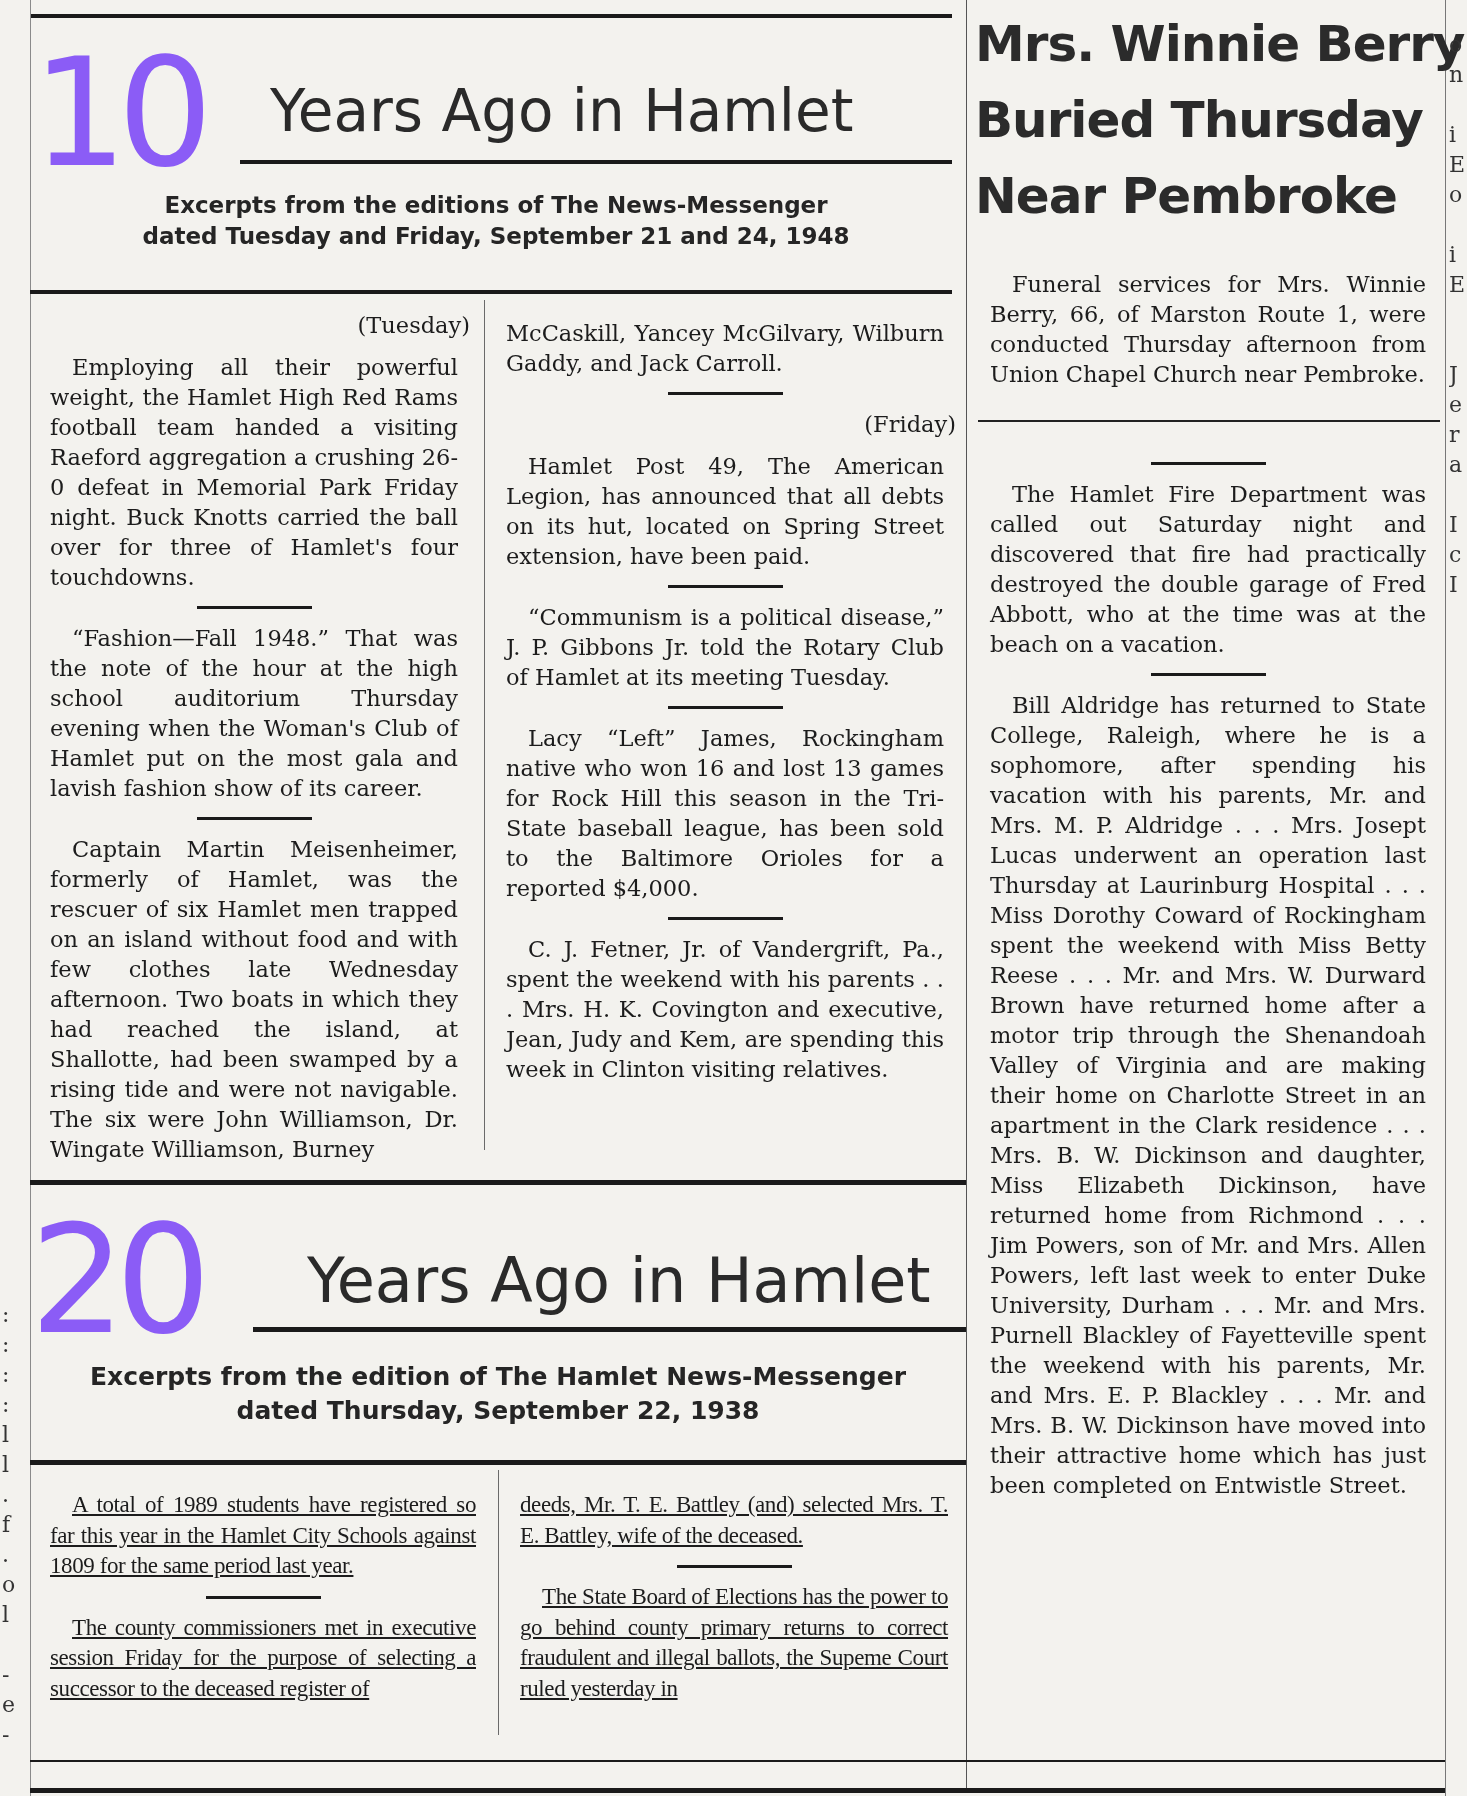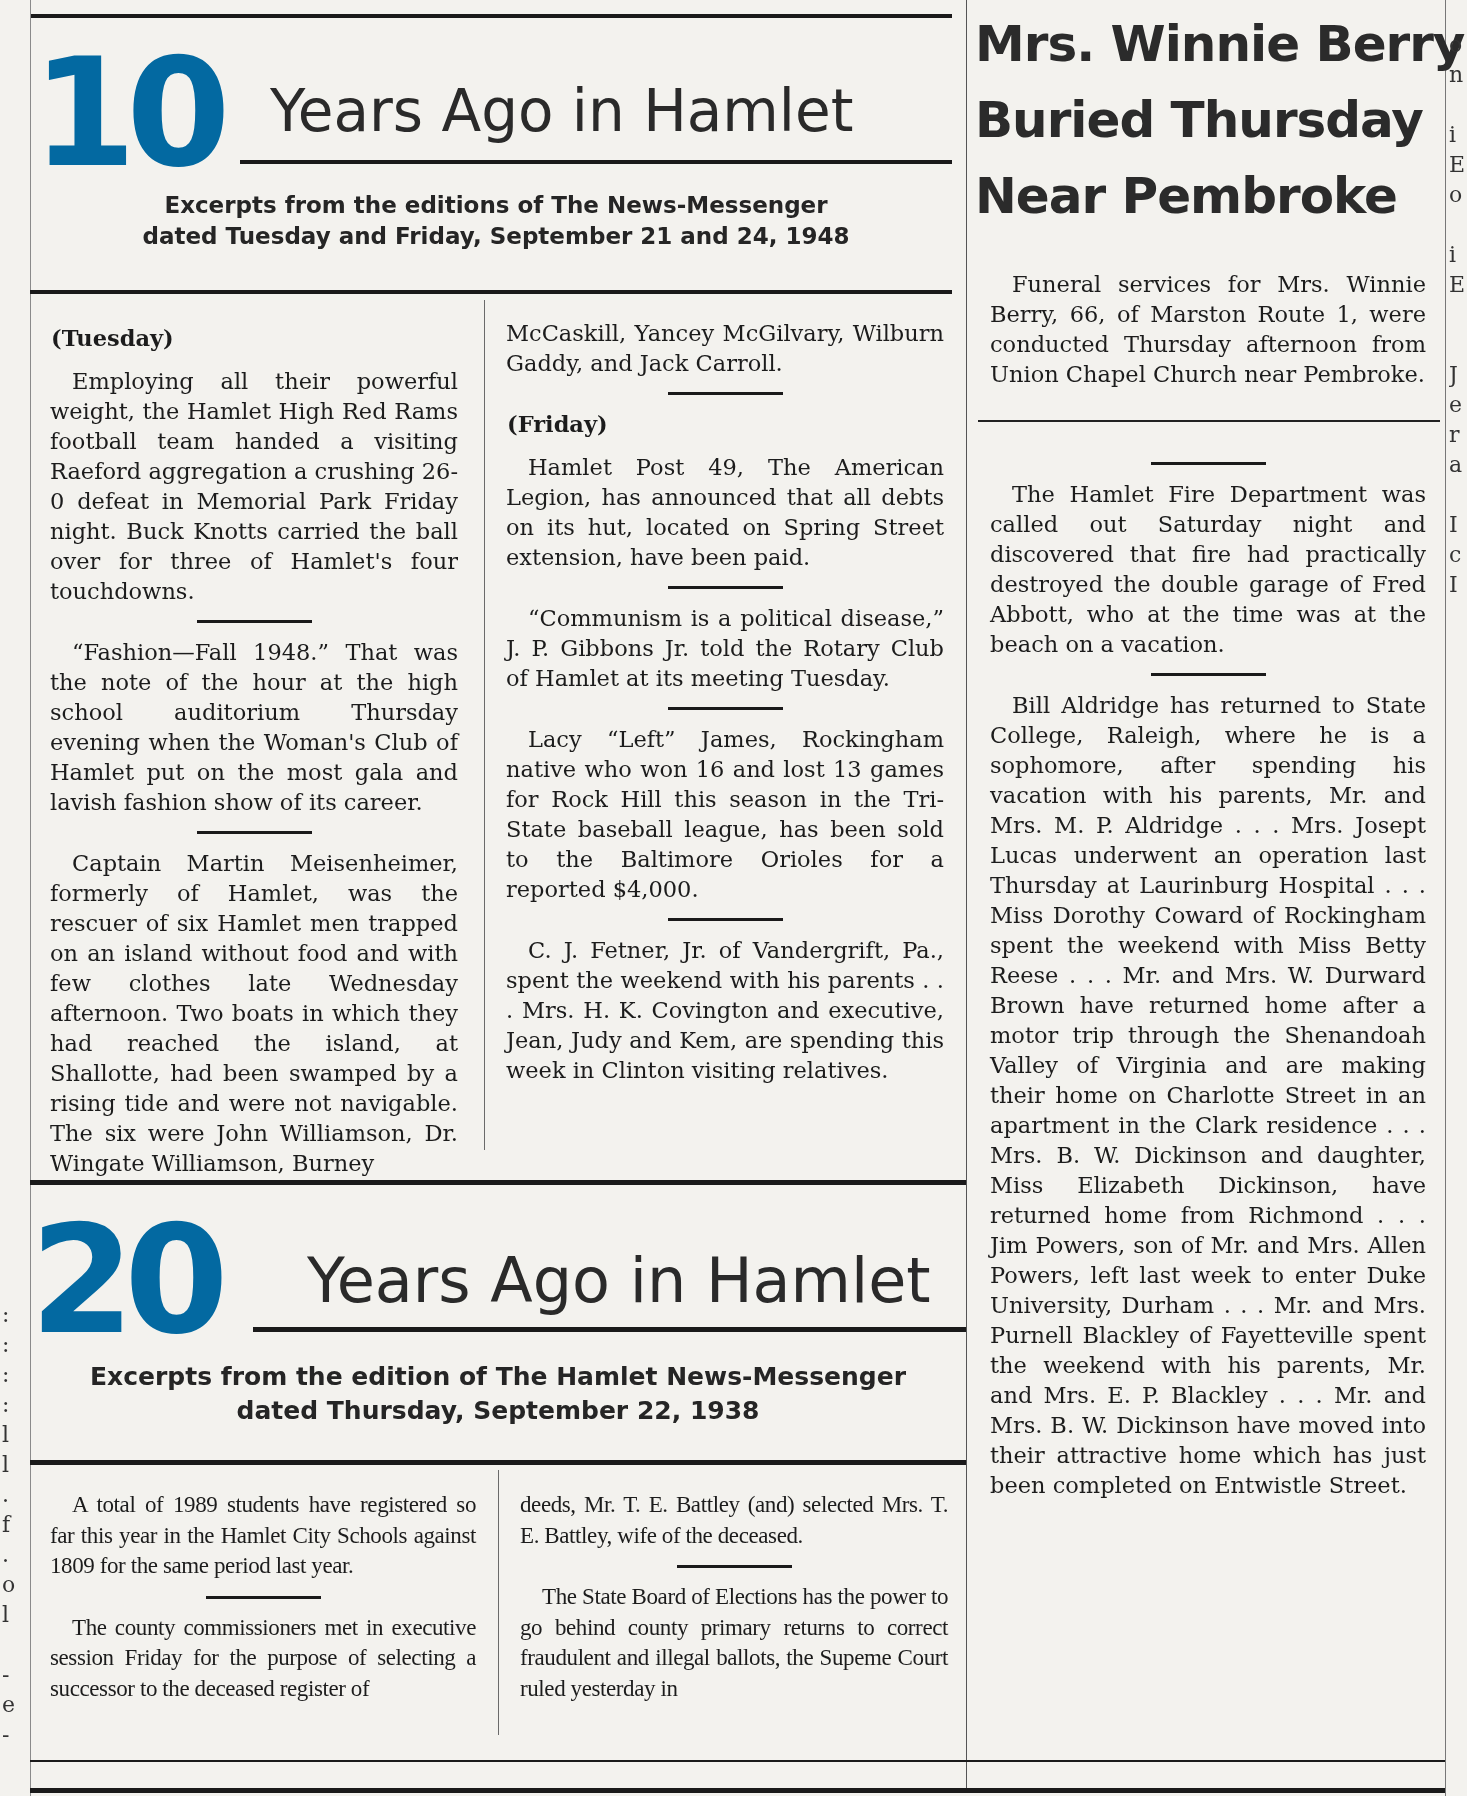--- a/index.html
+++ b/index.html
@@ -8,22 +8,22 @@
     background: #f3f2ee;
     font-family: "DejaVu Serif", "Liberation Serif", serif;
     color: #1c1c1c;
     position: relative;
   }
   .rule { position: absolute; background: #1a1a1a; }
   .vrule { position: absolute; width: 1px; background: #6a6a6a; }
   .big-num {
     position: absolute;
     font-family: "DejaVu Sans", "Liberation Sans", sans-serif;
-    font-weight: bold;
-    color: #0369a1;
+    font-weight: normal;
+    color: #8b5cf6;
     letter-spacing: -10px;
     line-height: 1;
   }
   .years-title {
     position: absolute;
     font-family: "DejaVu Sans", "Liberation Sans", sans-serif;
     font-weight: normal;
     color: #2a2a2a;
     line-height: 1;
     white-space: nowrap;
@@ -39,23 +39,23 @@
   }
   .col {
     position: absolute;
     font-size: 22.5px;
     line-height: 30px;
     text-align: justify;
     hyphens: none;
   }
   .col p { margin: 12px; text-indent: 22px; }
   .col p.noindent { text-indent: 0; }
-  .col .dayhead { text-align: left; font-weight: bold; text-indent: 0; margin: 13px; }
+  .col .dayhead { text-align: right; font-weight: normal; text-indent: 0; margin: 0; }
   .col .sep { width: 115px; height: 3px; background: #1a1a1a; margin: 14px auto 14px auto; }
-  .cond { font-family: "Liberation Serif", serif; font-size: 23px; line-height: 30.5px; letter-spacing: -0.4px; }
+  .cond { font-family: "Liberation Serif", serif; font-size: 23px; line-height: 30.5px; letter-spacing: -0.4px; text-decoration: underline; }
   .headline {
     position: absolute;
     font-family: "DejaVu Sans", "Liberation Sans", sans-serif;
     font-weight: bold;
     color: #2b2b2b;
     font-size: 50px;
     line-height: 60px;
     letter-spacing: -1px;
     white-space: nowrap;
   }

